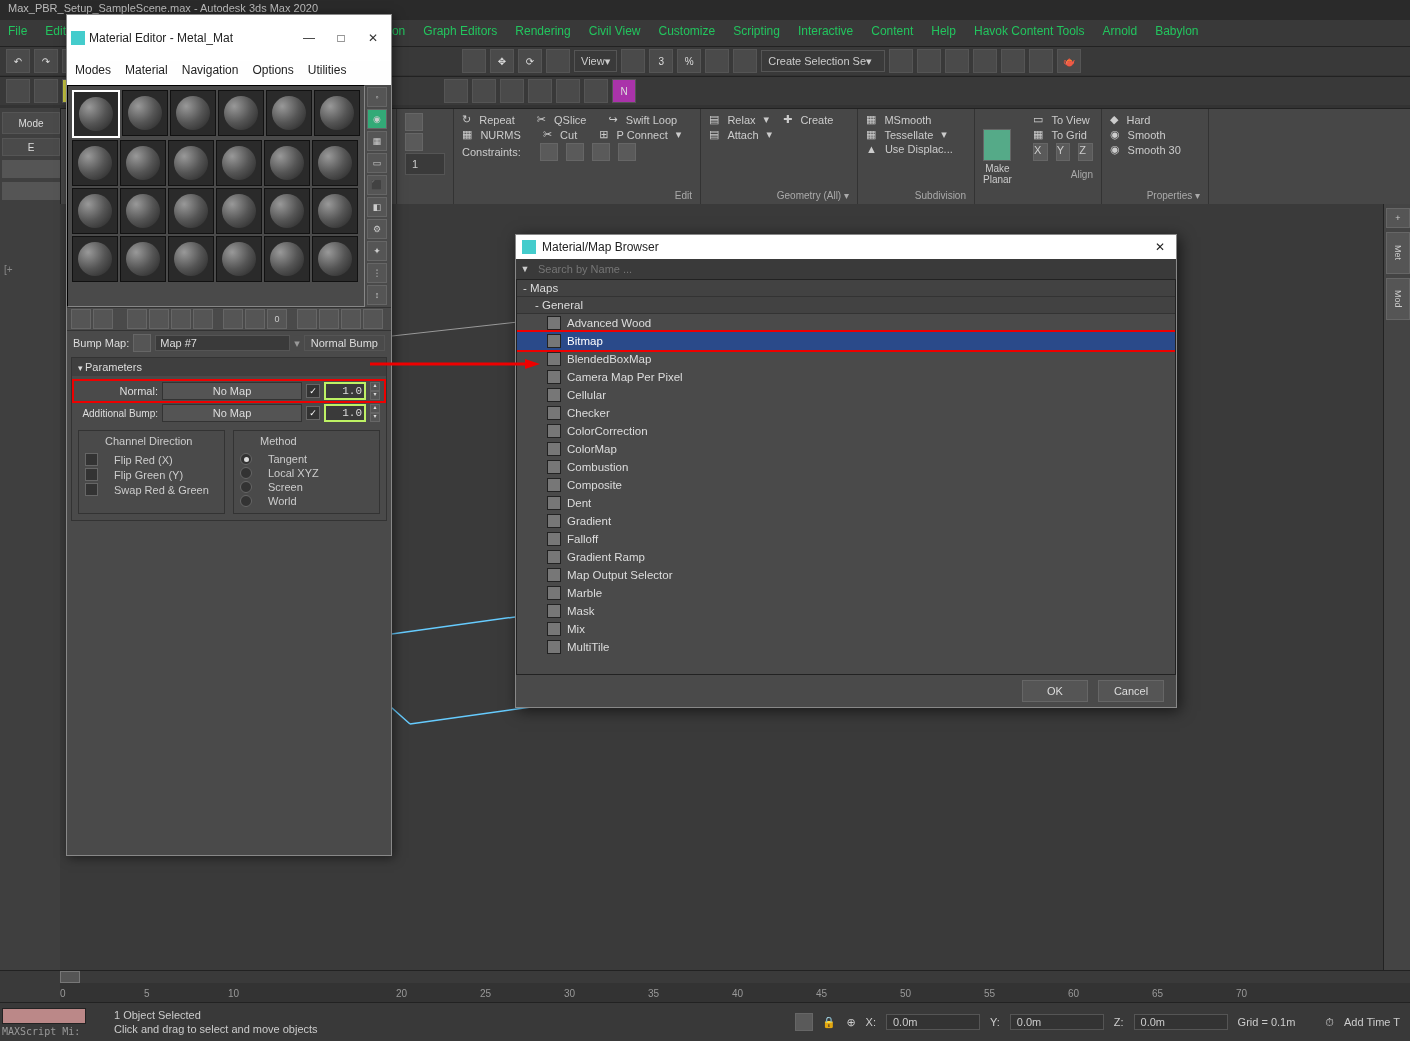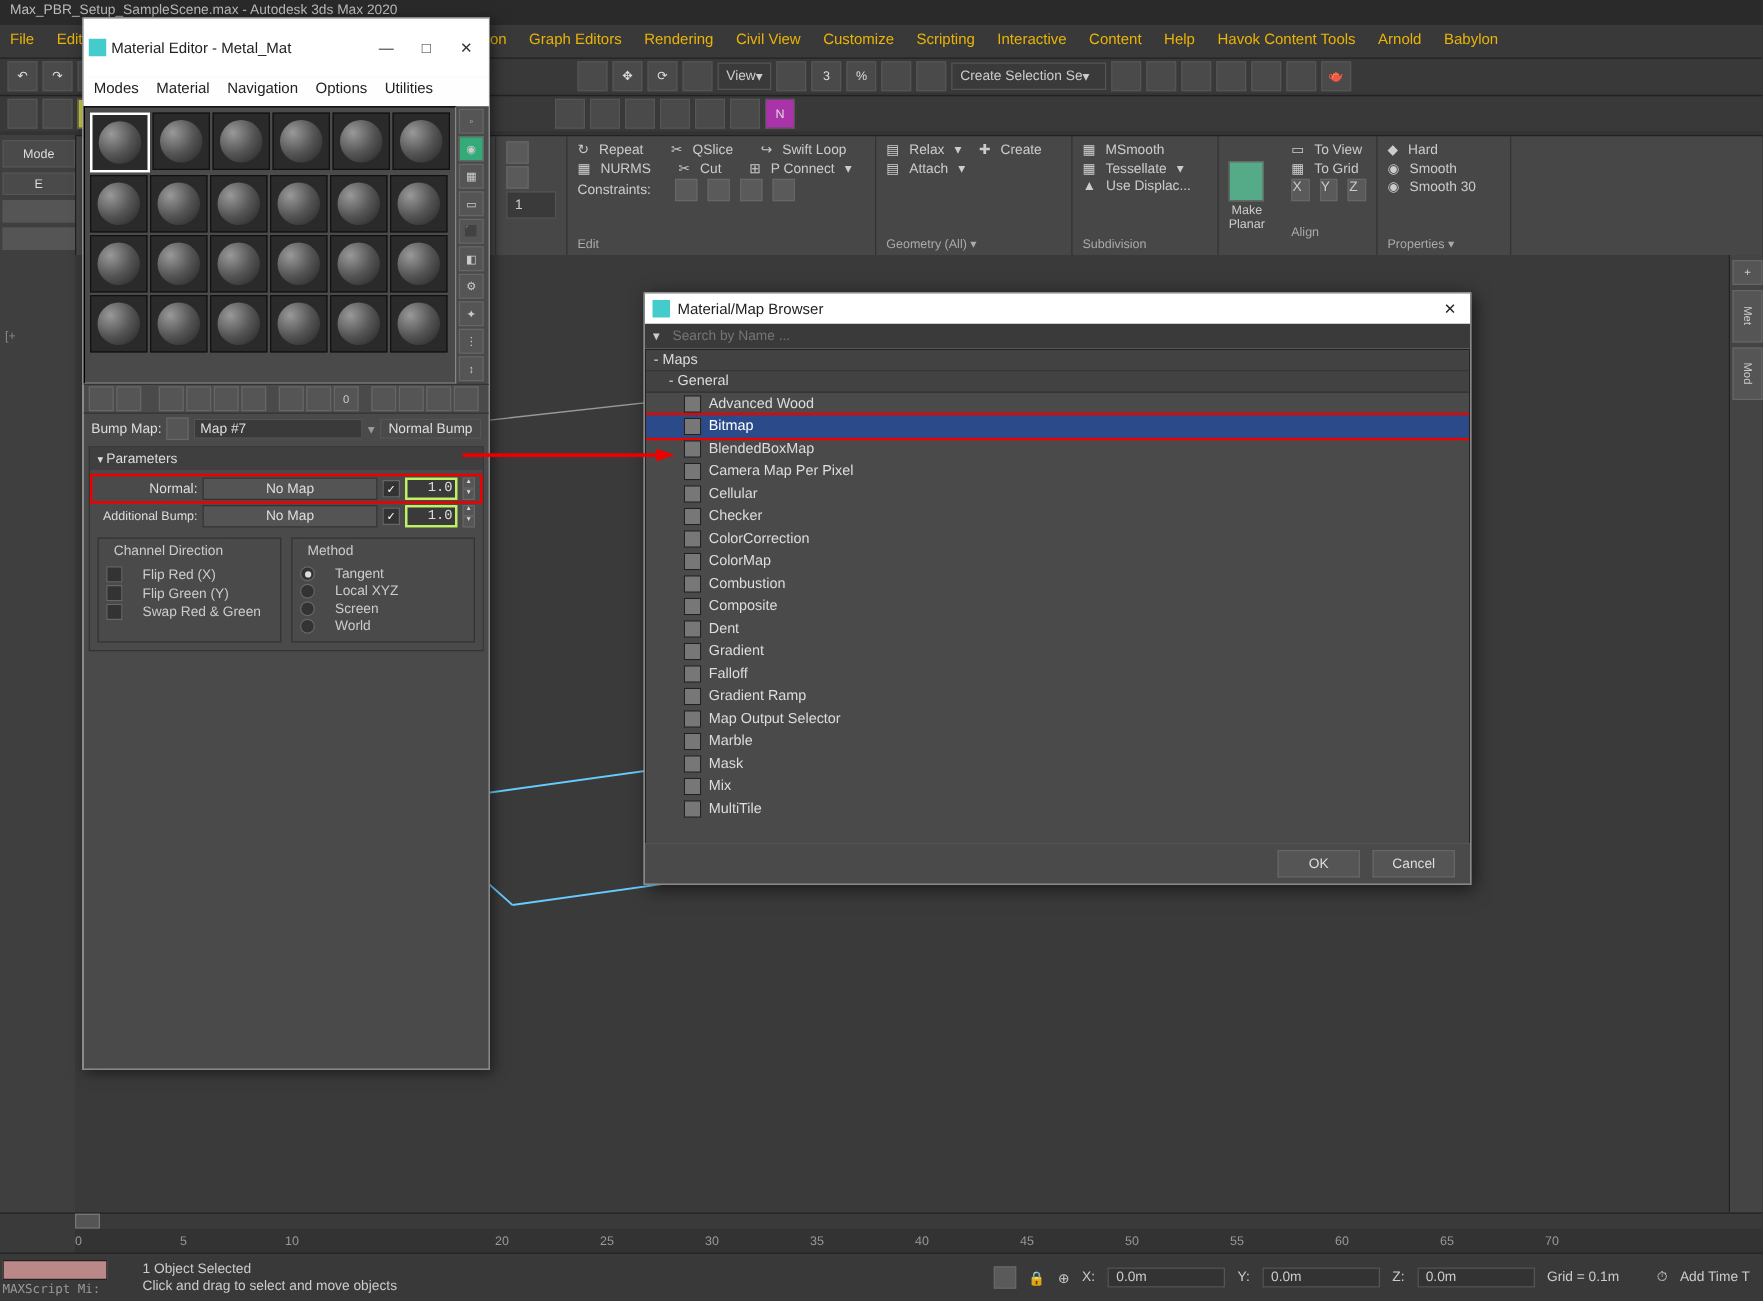--- a/index.html
+++ b/index.html
@@ -1,25 +1,25 @@
 <!DOCTYPE html>
 <html><head>
 <meta charset="utf-8">
 <style>
 html,body{margin:0;padding:0;height:100%;width:100%;background:#333;font-family:Tahoma,Arial,sans-serif;font-size:11px;color:#ccc;overflow:hidden;}
 .main-title{position:absolute;top:0;left:0;right:0;height:18px;background:#2a2a2a;padding:2px 8px;color:#bbb;font-size:11px;}
-.main-menu{position:absolute;top:20px;left:0;right:0;height:22px;background:#393939;padding:4px 8px;display:flex;gap:18px;color:#eab308;font-size:12px;}
+.main-menu{position:absolute;top:20px;left:0;right:0;height:22px;background:#393939;padding:4px 8px;display:flex;gap:18px;color:#22c55e;font-size:12px;}
 .main-menu span{cursor:default;}
 .toolbar-row{position:absolute;left:0;right:0;height:28px;background:#393939;border-top:1px solid #222;display:flex;align-items:center;gap:4px;padding:0 6px;}
 .tb1{top:46px;} .tb2{top:76px;}
 .tool-btn{width:22px;height:22px;background:#4a4a4a;border:1px solid #555;display:inline-flex;align-items:center;justify-content:center;color:#ddd;font-size:10px;}
 .tool-dd{height:20px;background:#3a3a3a;border:1px solid #555;color:#ccc;padding:0 6px;display:inline-flex;align-items:center;font-size:11px;}
 .ribbon{position:absolute;top:108px;left:0;right:0;height:96px;background:#474747;border-top:1px solid #222;border-bottom:1px solid #222;display:flex;}
 .rib-panel{border-right:1px solid #333;padding:4px 8px;font-size:11px;color:#ccc;display:flex;flex-direction:column;justify-content:space-between;min-width:80px;}
-.rib-panel .title{text-align:left;font-size:10px;color:#aaa;margin-top:18px;}
+.rib-panel .title{text-align:right;font-size:10px;color:#aaa;margin-top:6px;}
 .rib-items{display:flex;flex-direction:column;gap:2px;font-size:11px;}
 .rib-items .row{display:flex;gap:8px;align-items:center;}
 .rib-items .row span{white-space:nowrap;}
 .rib-btn-sm{width:16px;height:16px;background:#5a5a5a;border:1px solid #666;}
 .viewport{position:absolute;top:204px;left:60px;right:0;bottom:70px;background:#3a3a3a;}
 .left-panel{position:absolute;top:108px;left:0;width:60px;bottom:70px;background:#3f3f3f;border-right:1px solid #222;}
 .left-tab{width:56px;height:20px;background:#4a4a4a;border:1px solid #555;margin:4px 2px;font-size:10px;display:flex;align-items:center;justify-content:center;color:#ddd;overflow:hidden;}
 .timeline{position:absolute;bottom:38px;left:0;right:0;height:32px;background:#3a3a3a;border-top:1px solid #222;}
 .time-ruler{height:20px;background:#333;display:flex;align-items:center;position:relative;font-size:10px;color:#999;margin-top:12px;margin-left:60px;}
 .time-ruler span{position:absolute;}
@@ -70,21 +70,21 @@
 .rollout-body{padding:6px;background:#4a4a4a;font-size:11px;color:#ddd;}
 .param-row{display:flex;align-items:center;gap:4px;margin-bottom:4px;position:relative;}
 .param-row .lbl{width:80px;text-align:right;}
 .param-row .map-btn{flex:1;background:#545454;border:1px solid #333;text-align:center;padding:2px;font-size:11px;}
 .param-row .chk{width:12px;height:12px;background:#333;border:1px solid #666;display:inline-flex;align-items:center;justify-content:center;font-size:9px;color:#fff;}
 .param-row .spin{width:34px;background:#3a3a3a;border:2px solid #bef264;padding:1px 2px;text-align:right;font-family:Liberation Mono, monospace;}
 .param-row .spinbtn{width:10px;display:flex;flex-direction:column;}
 .param-row .spinbtn div{height:7px;background:#555;border:1px solid #666;font-size:6px;line-height:5px;text-align:center;}
 .red-box{position:absolute;border:2px solid #e00;pointer-events:none;}
 .group-box{border:1px solid #333;padding:4px 6px;margin-top:4px;font-size:11px;color:#ccc;flex:1;}
-.group-box .g-title{margin:-11px 0 4px 2px;background:#4a4a4a;display:inline-block;padding:0 4px;}
+.group-box .g-title{margin:-11px 0 4px 16px;background:#4a4a4a;display:inline-block;padding:0 4px;}
 .groups{display:flex;gap:8px;}
 .chk-row,.rad-row{display:flex;align-items:center;gap:16px;margin:2px 0;}
 .chk-box{width:11px;height:11px;background:#333;border:1px solid #666;}
 .rad-box{width:10px;height:10px;border-radius:50%;background:#333;border:1px solid #666;display:inline-flex;align-items:center;justify-content:center;}
 .rad-box.on::after{content:"";width:5px;height:5px;background:#ddd;border-radius:50%;}
 
 
 .map-browser{position:absolute;top:234px;left:515px;width:660px;height:472px;background:#fff;box-shadow:3px 3px 14px rgba(0,0,0,.6);border:1px solid #888;display:flex;flex-direction:column;}
 .mb-title{height:24px;background:#fff;display:flex;align-items:center;padding:0 6px;font-size:12px;color:#222;}
 .mb-title .ico{width:14px;height:14px;background:#4cc;margin-right:6px;}

